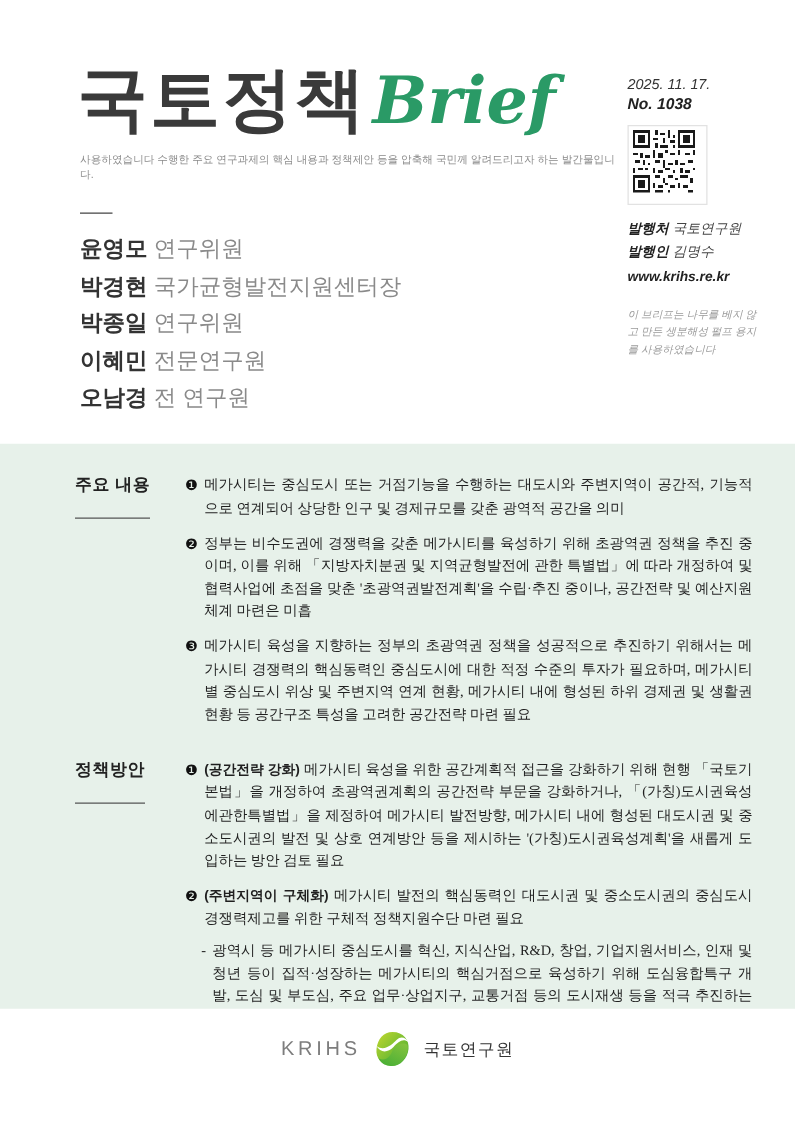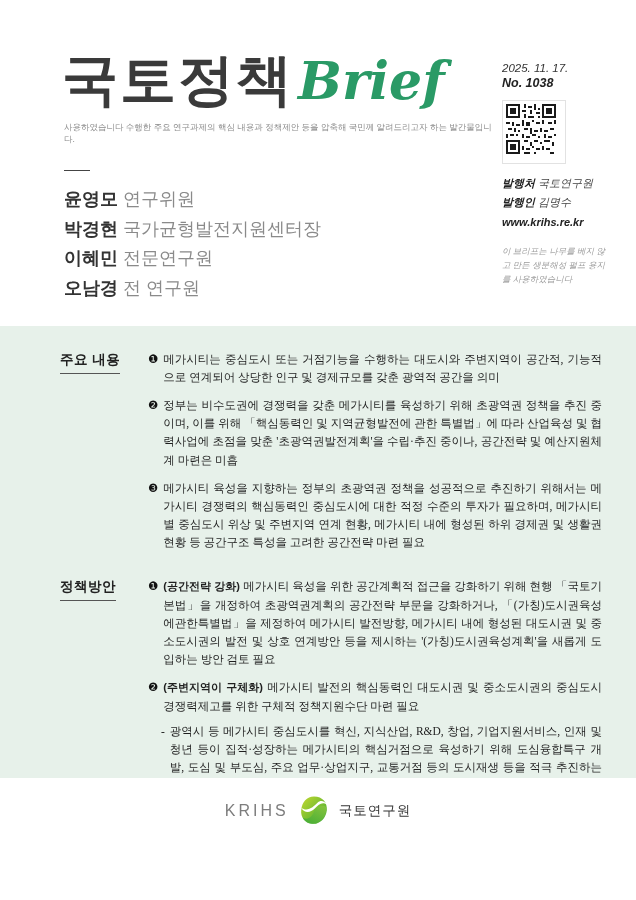--- a/index.html
+++ b/index.html
@@ -33,21 +33,21 @@
   .report-title{margin:22px 16px 0 0;text-align:right;
     font-family:"Liberation Serif","DejaVu Serif",serif;font-weight:700;
     font-size:30px;line-height:1.28;color:#27945f;}
 
   
   .content-box{margin-top:22px;background:#e7f1ea;height:452px;box-sizing:border-box;
     padding:24px 34px 24px 60px;overflow:hidden;}
   .section{display:flex;margin-bottom:16px;}
   .head-col{flex:0 0 88px;}
   .section-heading{display:inline-block;font-size:13.5px;font-weight:700;color:#222;
-    border-bottom:1.5px solid #555;padding-bottom:4px;letter-spacing:0.5px;}
+    border-bottom:1.5px solid #555;padding-bottom:17px;letter-spacing:0.5px;}
   .bullets{flex:1;min-width:0;}
   .bullet{display:flex;gap:5px;margin-bottom:10px;}
   .marker{flex:0 0 auto;font-size:11.5px;line-height:1.58;color:#111;
     font-family:"DejaVu Sans",sans-serif;}
   .btext{margin:0;font-family:"Liberation Serif","DejaVu Serif",serif;
     font-size:11.5px;line-height:1.58;color:#1f1f1f;text-align:justify;}
   .btext b{font-family:"Liberation Sans","DejaVu Sans",sans-serif;font-size:11px;}
   .sub{display:flex;gap:5px;padding-left:13px;margin:-3px 0 9px 0;}
   .dash{flex:0 0 auto;font-size:11.5px;line-height:1.58;color:#1f1f1f;
     font-family:"Liberation Serif","DejaVu Serif",serif;}
@@ -66,20 +66,21 @@
   <header class="masthead">
     <div class="mast-left">
       <div class="logo-row">
         <span class="logo-kr">국토정책</span><span class="logo-script">Brief</span>
       </div>
       <p class="tagline">사용하였습니다 수행한 주요 연구과제의 핵심 내용과 정책제안 등을 압축해 국민께 알려드리고자 하는 발간물입니다.</p>
       <div class="author-rule"></div>
       <ul class="authors" id="authors">
           <li><span class="a-name">윤영모</span><span class="a-title">연구위원</span></li>
           <li><span class="a-name">박경현</span><span class="a-title">국가균형발전지원센터장</span></li>
+          <li><span class="a-name">박종일</span><span class="a-title">연구위원</span></li>
           <li><span class="a-name">이혜민</span><span class="a-title">전문연구원</span></li>
           <li><span class="a-name">오남경</span><span class="a-title">전 연구원</span></li>
         </ul>
     </div>
 
     <div class="mast-right">
       <div class="issue-date">2025. 11. 17.</div>
       <div class="issue-no">No. 1038</div>
       <div class="qr">
         <svg viewBox="0 0 25 25" width="50" height="50" shape-rendering="crispEdges">
@@ -164,21 +165,21 @@
       <div class="head-col">
         <span class="section-heading">주요 내용</span>
       </div>
       <div class="bullets" id="summary-bullets">
           <div class="bullet">
             <span class="marker">❶</span>
             <p class="btext">메가시티는 중심도시 또는 거점기능을 수행하는 대도시와 주변지역이 공간적, 기능적으로 연계되어 상당한 인구 및 경제규모를 갖춘 광역적 공간을 의미</p>
           </div>
           <div class="bullet">
             <span class="marker">❷</span>
-            <p class="btext">정부는 비수도권에 경쟁력을 갖춘 메가시티를 육성하기 위해 초광역권 정책을 추진 중이며, 이를 위해 「핵심동력인 및 지역균형발전에 관한 특별법」에 따라 산업육성 및 협력사업에 초점을 맞춘 '초광역권발전계획'을 수립·추진 중이나, 공간전략 및 예산지원체계 마련은 미흡</p>
+            <p class="btext">정부는 비수도권에 경쟁력을 갖춘 메가시티를 육성하기 위해 초광역권 정책을 추진 중이며, 이를 위해 「지방자치분권 및 지역균형발전에 관한 특별법」에 따라 개정하여 및 협력사업에 초점을 맞춘 '초광역권발전계획'을 수립·추진 중이나, 공간전략 및 예산지원체계 마련은 미흡</p>
           </div>
           <div class="bullet">
             <span class="marker">❸</span>
             <p class="btext">메가시티 육성을 지향하는 정부의 초광역권 정책을 성공적으로 추진하기 위해서는 메가시티 경쟁력의 핵심동력인 중심도시에 대한 적정 수준의 투자가 필요하며, 메가시티별 중심도시 위상 및 주변지역 연계 현황, 메가시티 내에 형성된 하위 경제권 및 생활권 현황 등 공간구조 특성을 고려한 공간전략 마련 필요</p>
           </div>
         </div>
     </div>
     <div class="section">
       <div class="head-col">
         <span class="section-heading">정책방안</span>

